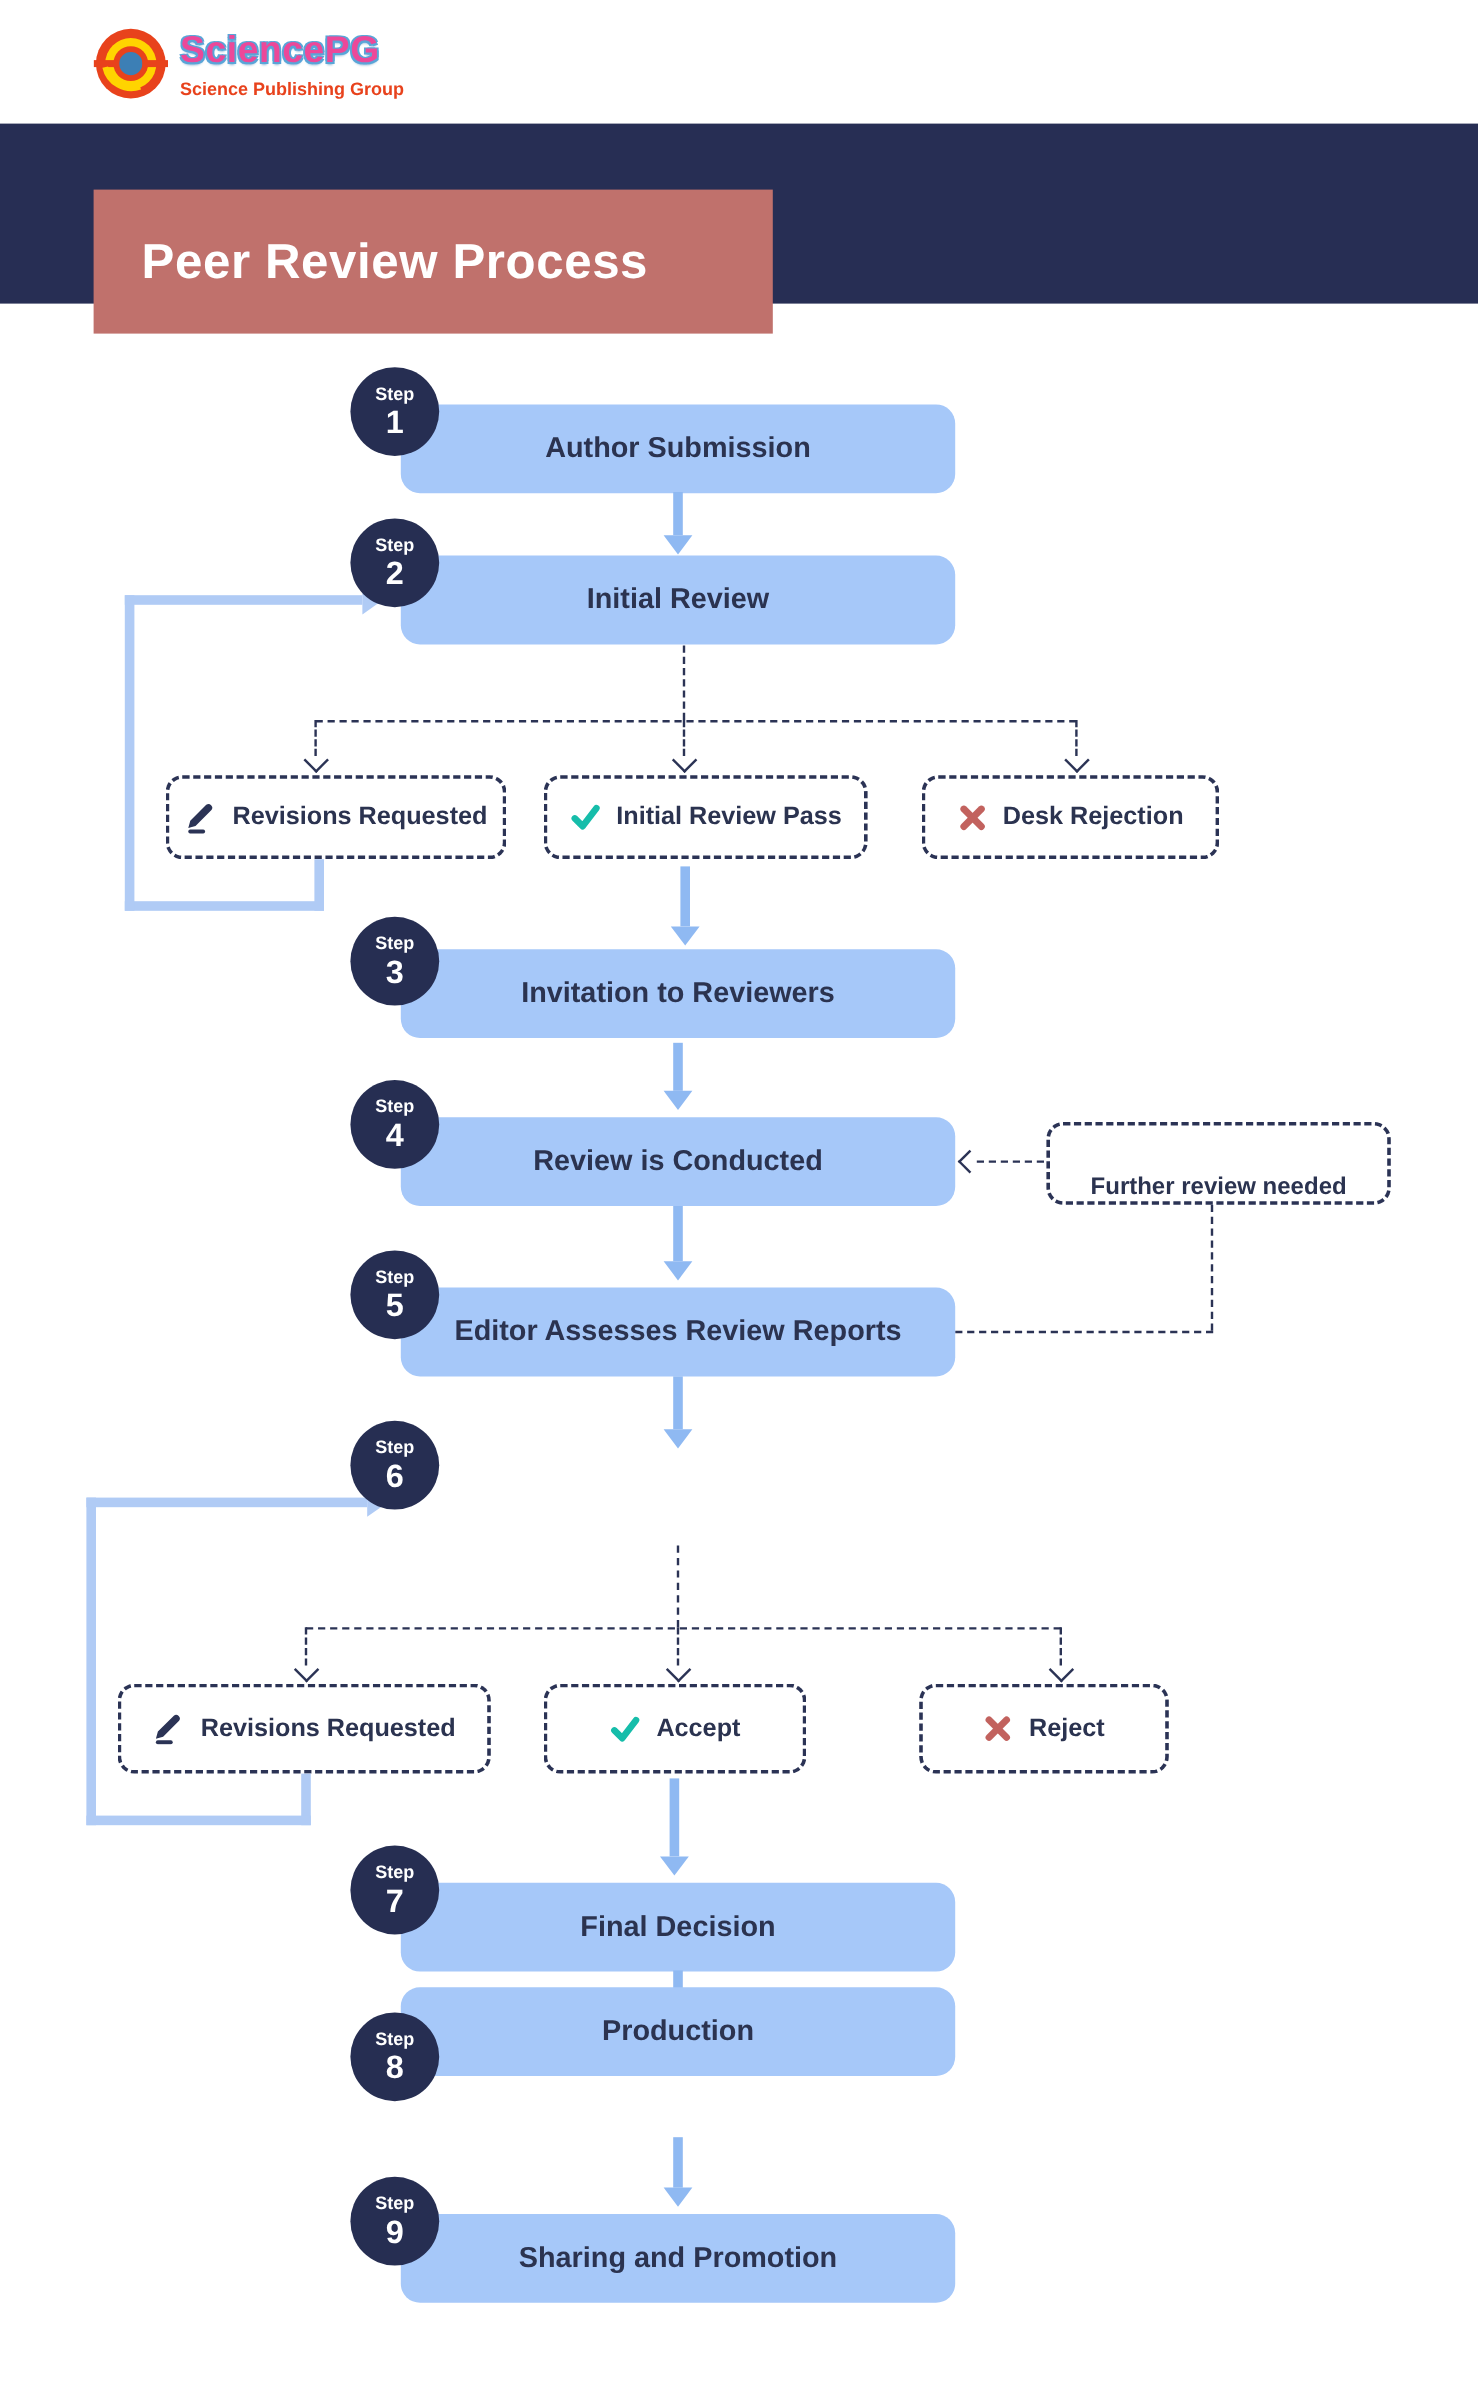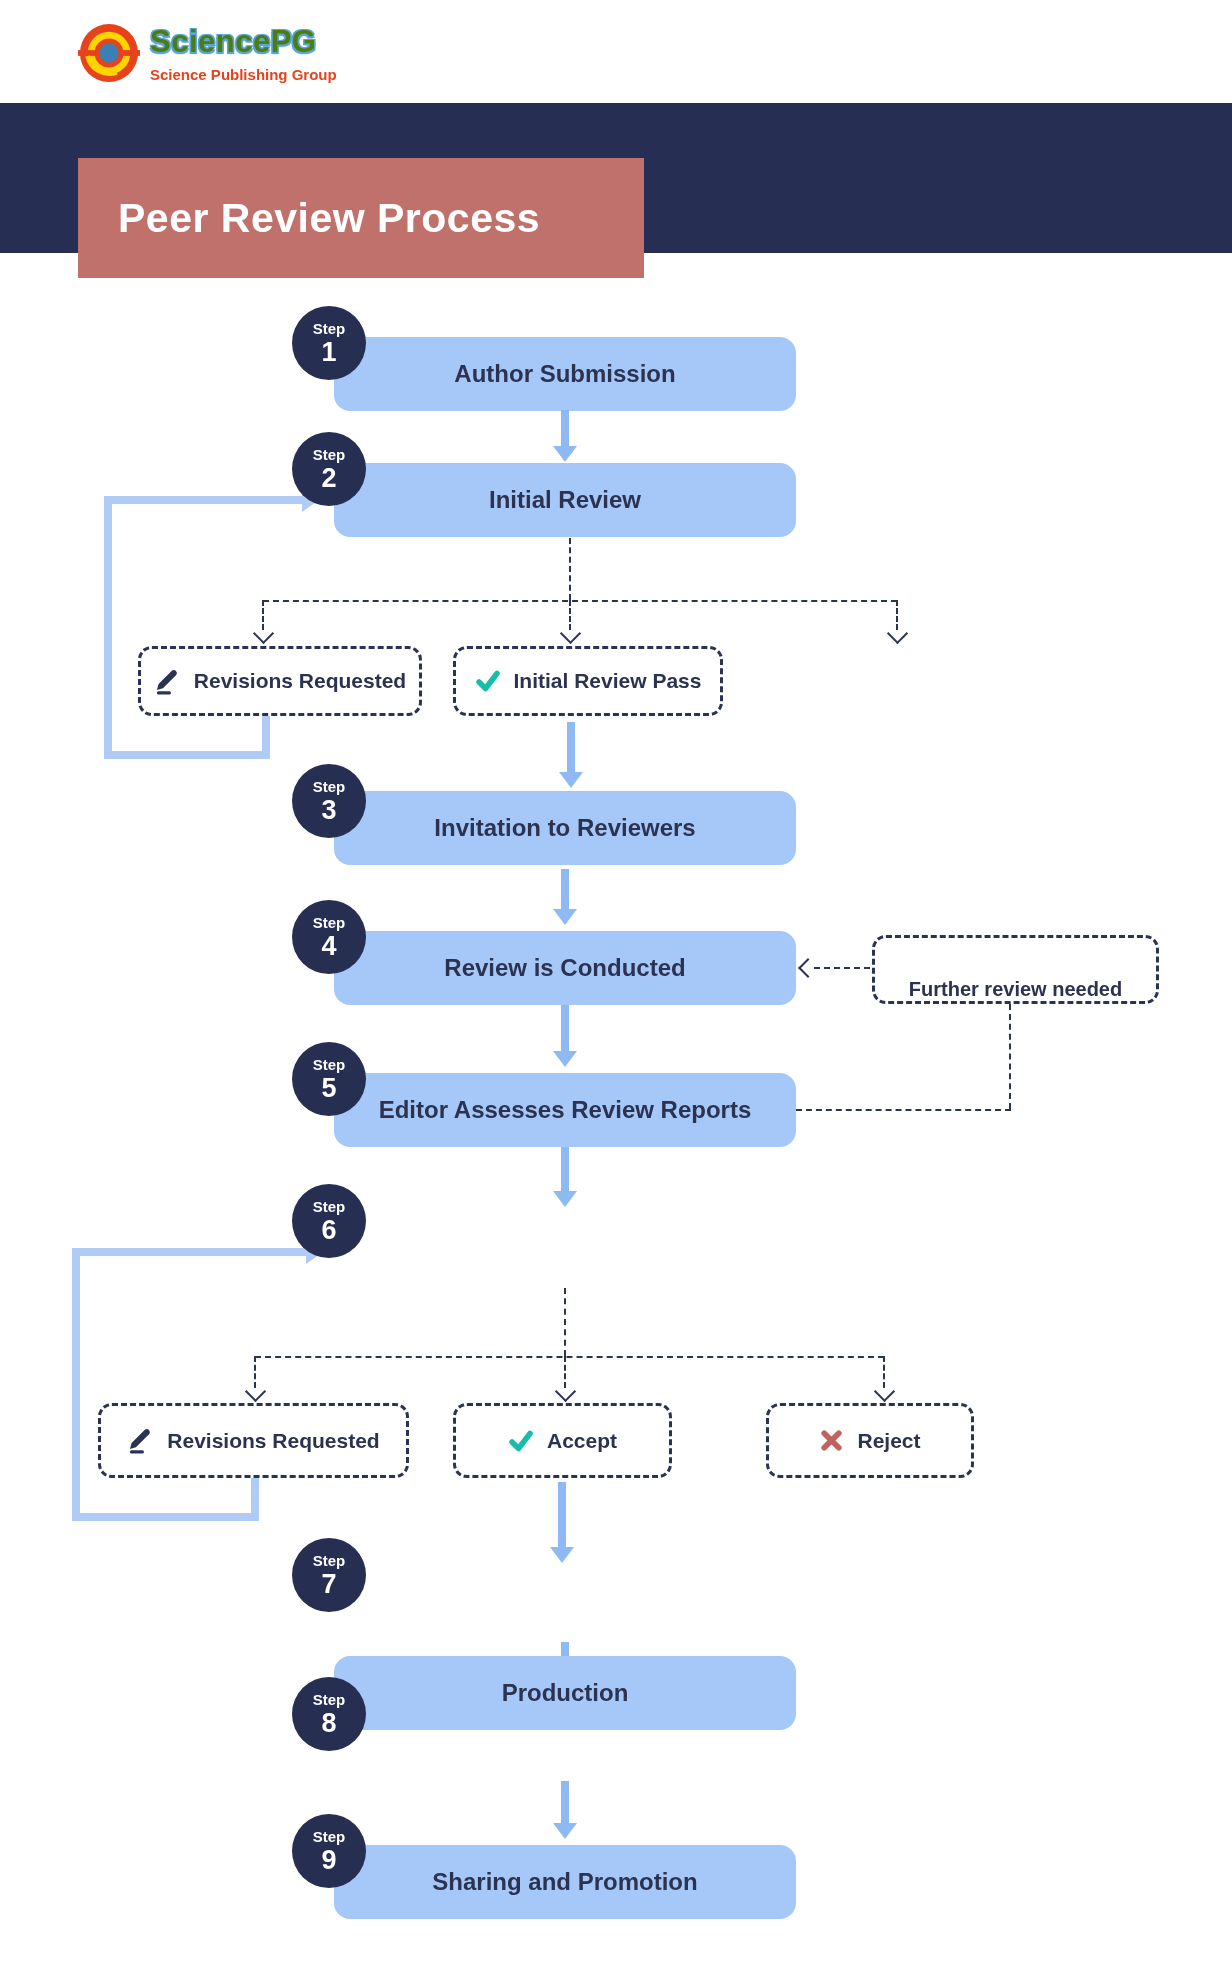--- a/index.html
+++ b/index.html
@@ -5,21 +5,21 @@
   html,body{margin:0;padding:0;background:#ffffff;}
   .page{
     position:relative;width:1232px;height:1986px;background:#ffffff;overflow:hidden;
     font-family:"Liberation Sans","DejaVu Sans",sans-serif;
   }
   
   .logo-wrap{position:absolute;left:78px;top:22px;display:flex;align-items:center;gap:10px;}
   .logo-emblem{width:62px;height:62px;}
   .logo-texts{display:flex;flex-direction:column;}
   .logo-brand{
-    font-size:31px;font-weight:bold;letter-spacing:.5px;color:#4d7c0f;
+    font-size:31px;font-weight:bold;letter-spacing:.5px;color:#ec4899;
     text-shadow:-1.5px -1.5px 0 #59a5d8,1.5px -1.5px 0 #59a5d8,-1.5px 1.5px 0 #59a5d8,1.5px 1.5px 0 #59a5d8,0 2px 2px #8fb8d8;
   }
   .logo-tagline{font-size:15px;font-weight:bold;color:#e8421c;margin-top:6px;}
   
   .band{position:absolute;left:0;top:103px;width:1232px;height:150px;background:#272e54;}
   .title-box{
     position:absolute;left:78px;top:158px;width:566px;height:120px;background:#c0716c;
     display:flex;align-items:center;padding-left:40px;box-sizing:border-box;
   }
   .title-box h1{margin:0;font-size:41px;letter-spacing:.5px;color:#ffffff;font-weight:bold;}
@@ -125,20 +125,27 @@
       <rect x="2.8" y="22.4" width="13.5" height="3.1" rx="1.5" fill="#2b3355"></rect>
     </svg>
     <span>Revisions Requested</span>
   </div>
   <div class="dbox" style="left:453px;top:646px;width:270px;height:70px">
     <svg width="26" height="26" viewBox="0 0 26 26">
       <polyline points="4,14 10.5,20.5 22,5.5" fill="none" stroke="#16bdaa" stroke-width="5.5" stroke-linecap="round" stroke-linejoin="round"></polyline>
     </svg>
     <span>Initial Review Pass</span>
   </div>
+  <div class="dbox" style="left:768px;top:646px;width:248px;height:70px">
+    <svg width="25" height="25" viewBox="0 0 24 24">
+      <line x1="5" y1="5" x2="19" y2="19" stroke="#c2625e" stroke-width="5.5" stroke-linecap="round"></line>
+      <line x1="19" y1="5" x2="5" y2="19" stroke="#c2625e" stroke-width="5.5" stroke-linecap="round"></line>
+    </svg>
+    <span>Desk Rejection</span>
+  </div>
 
   <div class="loop" style="left:262px;top:716px;width:8px;height:43px"></div>
   <div class="loop" style="left:104px;top:751px;width:166px;height:8px"></div>
   <div class="loop" style="left:104px;top:496px;width:8px;height:263px"></div>
   <div class="loop" style="left:104px;top:496px;width:198px;height:8px"></div>
   <div class="loop-head" style="left:302px;top:488px"></div>
 
   <div class="arr" style="left:567px;top:722px;height:50px"></div>
 
   <div class="badge" style="top:764px">
@@ -217,20 +224,23 @@
   <div class="loop" style="left:72px;top:1248px;width:8px;height:273px"></div>
   <div class="loop" style="left:72px;top:1248px;width:234px;height:8px"></div>
   <div class="loop-head" style="left:306px;top:1240px"></div>
 
   <div class="arr" style="left:558px;top:1482px;height:65px"></div>
 
   <div class="badge" style="top:1538px">
     <span class="w">Step</span>
     <span class="n">7</span>
   </div>
+  <div class="sbox" style="top:1569px">
+    <span>Final Decision</span>
+  </div>
   <div class="arr" style="left:561px;top:1642px;height:44px"></div>
 
   <div class="badge" style="top:1677px">
     <span class="w">Step</span>
     <span class="n">8</span>
   </div>
   <div class="sbox" style="top:1656px">
     <span>Production</span>
   </div>
   <div class="arr" style="left:561px;top:1781px;height:42px"></div>

